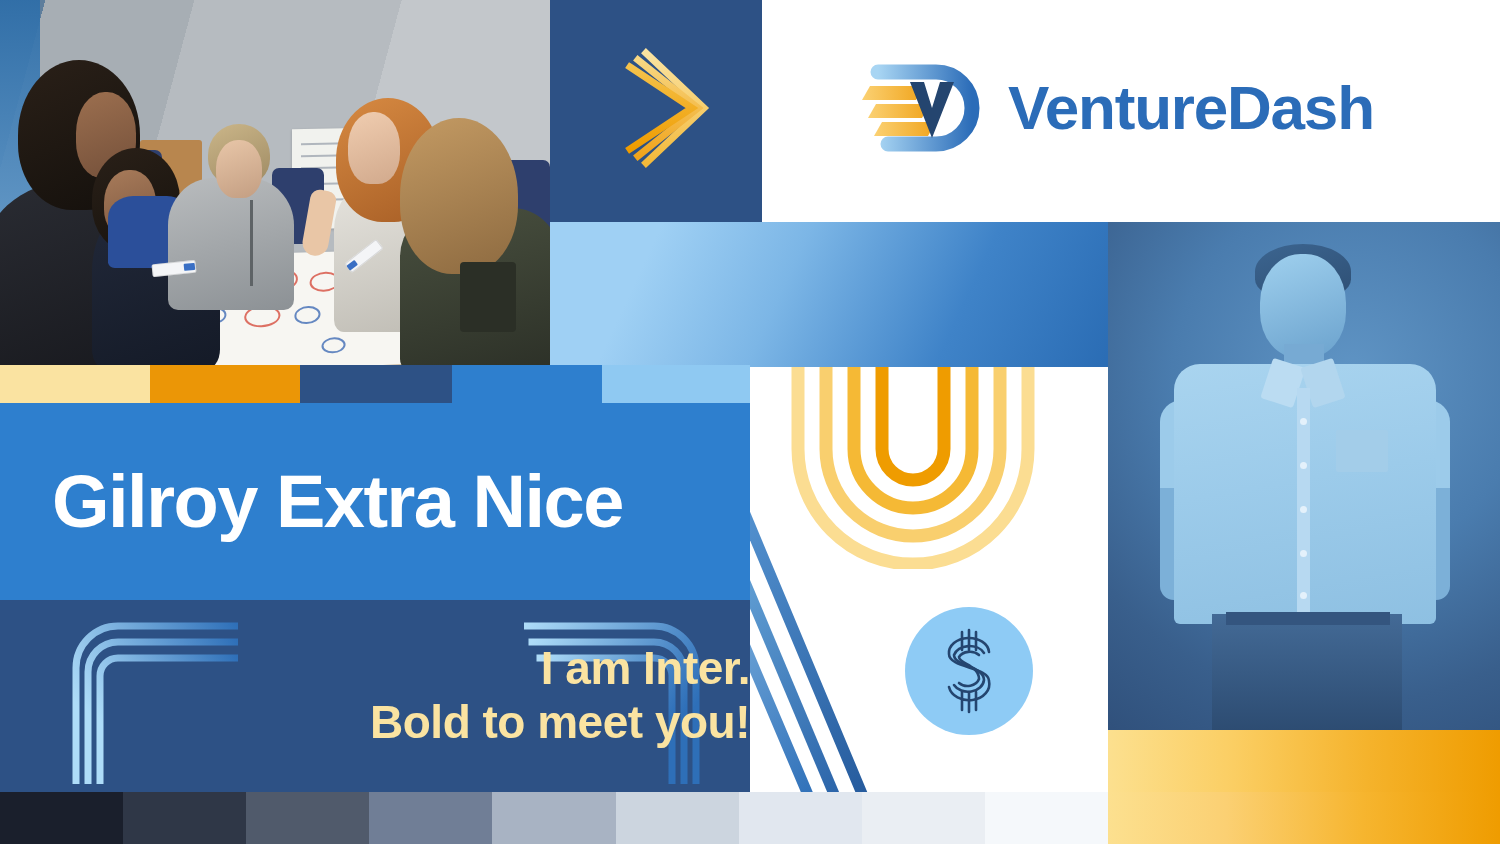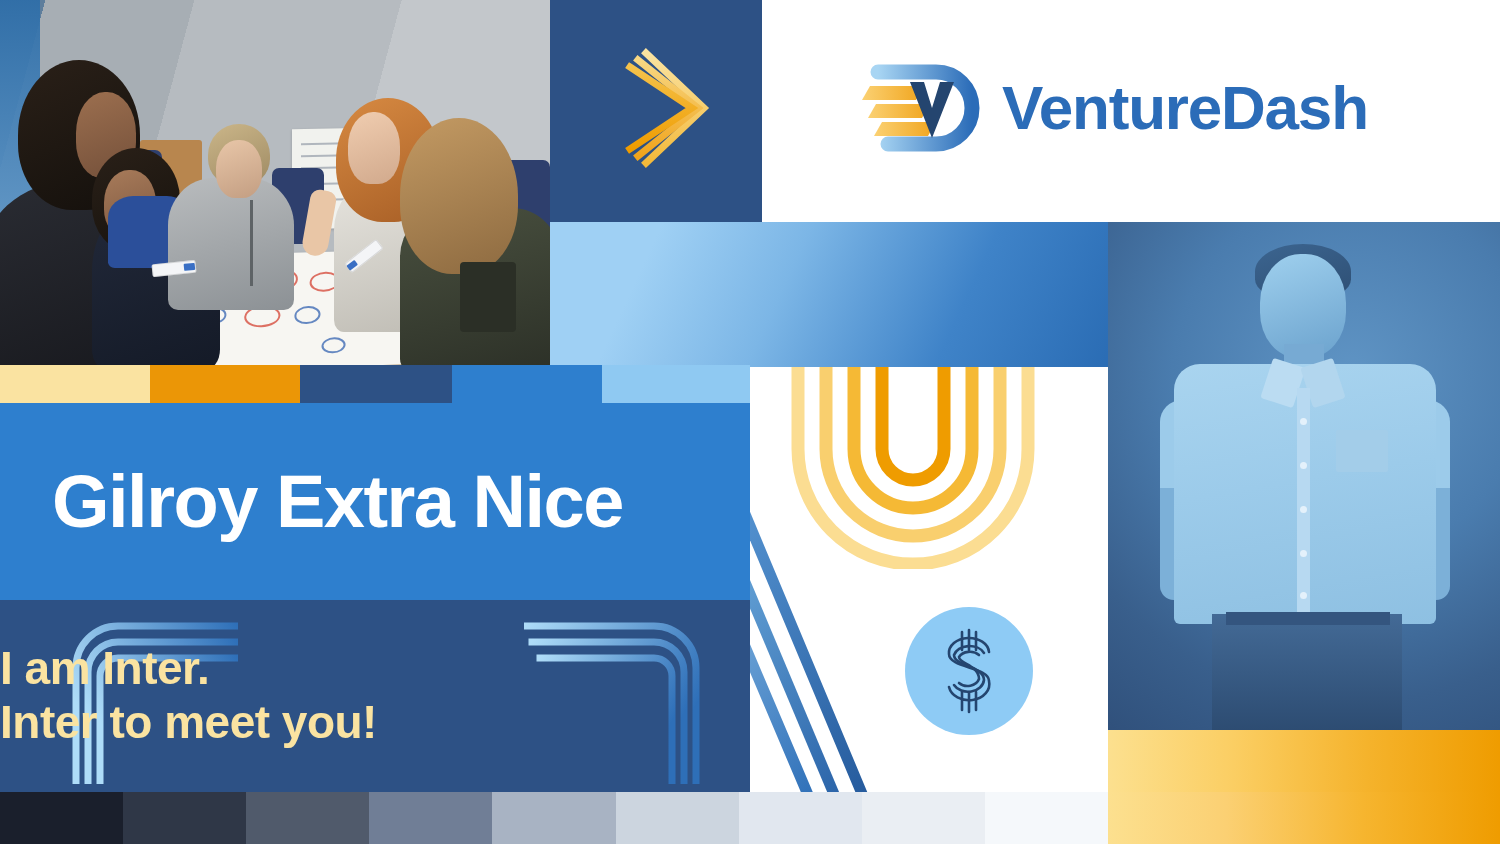--- a/index.html
+++ b/index.html
@@ -39,21 +39,21 @@
   .marker { position:absolute; background:#f4f5f7; border-radius:2px;
     box-shadow:0 0 0 1px rgba(0,0,0,.12) inset; }
   .marker i { position:absolute; background:#3a6fc4; border-radius:1px; }
 
   
   #tile-arrow { left:550px; top:0; width:212px; height:215px; background:#2d5185; }
   .arrow-wrap { position:absolute; inset:0; display:flex; align-items:center; justify-content:center; }
 
   
   #logo-header { left:762px; top:0; width:738px; height:215px; background:#ffffff;
-    display:flex; align-items:center; gap:14px; padding-left:100px; }
+    display:flex; align-items:center; gap:20px; padding-left:100px; }
   .logo-word { font-size:62px; font-weight:700; color:#2b6cb8; letter-spacing:-1.2px;
     font-family:"Liberation Sans", sans-serif; white-space:nowrap; }
 
   
   #gradient-panel { left:550px; top:222px; width:560px; height:145px;
     background:linear-gradient(115deg,#9fd0f4 0%, #9fd0f4 18%, #7cb6e6 42%, #3f83c8 72%, #2a6cb4 100%); }
 
   
   #navy-strip-top { left:550px; top:0px; width:212px; height:222px; background:#2d5185; }
 
@@ -106,21 +106,21 @@
   
   #type-primary { left:0; top:403px; width:750px; height:197px; background:#2e7fce;
     display:flex; align-items:center; }
   .type-primary-text { font-size:74px; font-weight:700; color:#ffffff; letter-spacing:-1.5px;
     padding-left:52px; white-space:nowrap; }
 
   
   #type-secondary { left:0; top:600px; width:750px; height:192px; background:#2d5185;
     overflow:hidden; }
   .type-sec-lines { position:absolute; left:0; top:0; width:100%; height:100%;
-    display:flex; flex-direction:column; align-items:flex-start; justify-content:center; gap:2px;
+    display:flex; flex-direction:column; align-items:flex-end; justify-content:center; gap:2px;
     z-index:2; }
   .sec-line { font-size:46px; font-weight:700; color:#fae3a1; letter-spacing:-0.5px;
     line-height:1.12; white-space:nowrap; }
   .motif-left { position:absolute; left:58px; top:14px; z-index:1; }
   .motif-right { position:absolute; left:524px; top:14px; z-index:1; }
 
   
   #blue-filler { left:602px; top:367px; width:148px; height:36px; background:#8fc9f2; }
   #blue-filler2 { left:550px; top:367px; width:52px; height:36px; background:#2e7fce; }
 
@@ -284,21 +284,21 @@
       </defs>
       <g fill="none" stroke="url(#mL)" stroke-width="7" stroke-linecap="square">
         <path d="M180,12 H60 A42,42 0 0 0 18,54 V170"></path>
         <path d="M180,28 H60 A30,30 0 0 0 30,58 V170"></path>
         <path d="M180,44 H60 A18,18 0 0 0 42,62 V170"></path>
       </g>
     </svg>
 
     <div class="type-sec-lines">
       <div class="sec-line">I am Inter.</div>
-      <div class="sec-line">Inter to meet you!</div>
+      <div class="sec-line">Bold to meet you!</div>
     </div>
 
     <svg class="motif-right" width="200" height="170" viewBox="0 0 200 170">
       <defs>
         <linearGradient id="mR" x1="0" y1="0" x2="1" y2="0.5">
           <stop offset="0" stop-color="#aedcf8"></stop>
             <stop offset="1" stop-color="#2e6fb8"></stop>
         </linearGradient>
       </defs>
       <g fill="none" stroke="url(#mR)" stroke-width="7" stroke-linecap="square">

